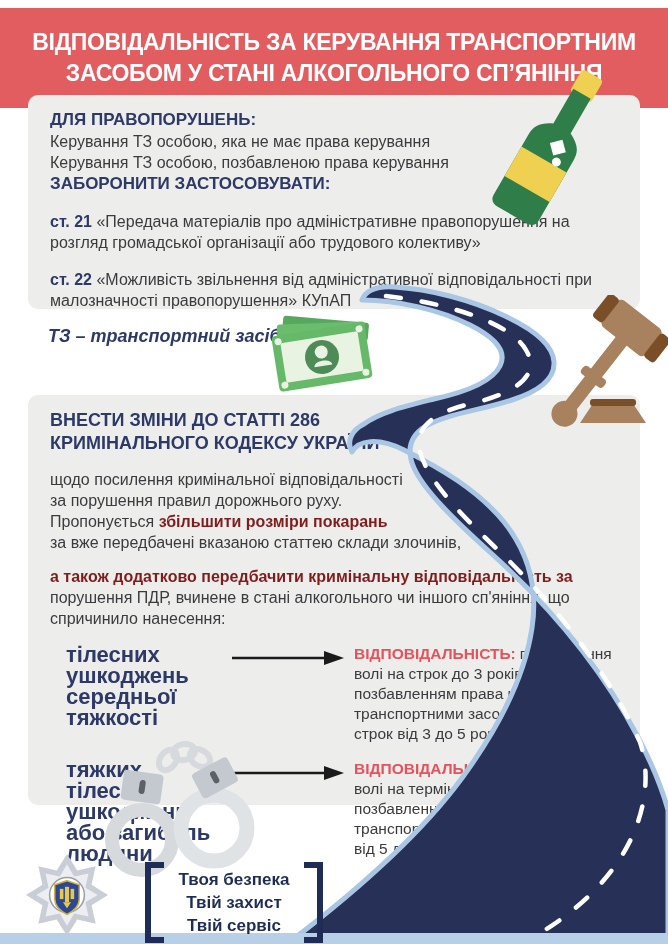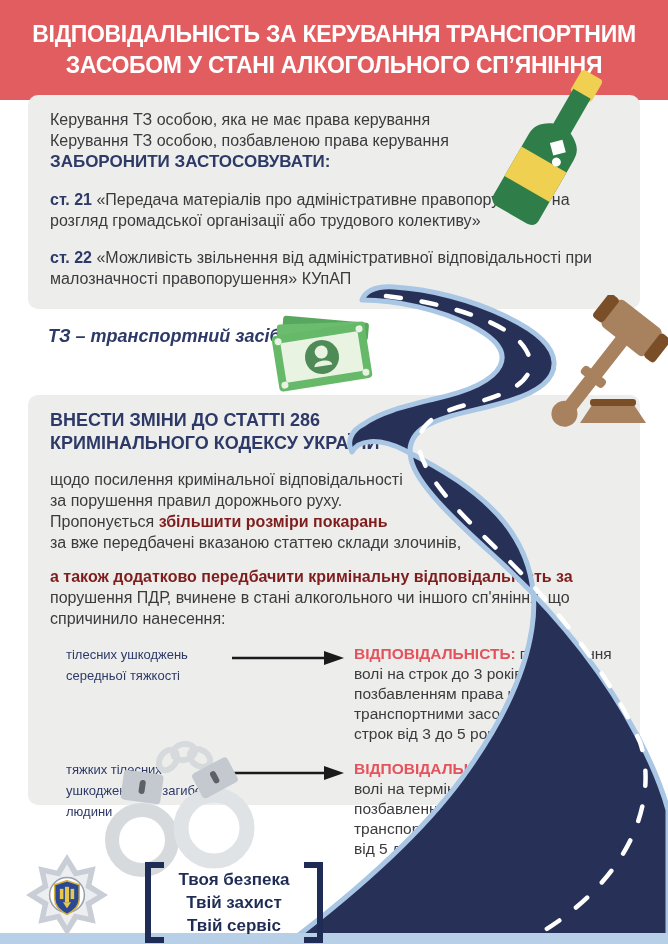--- a/index.html
+++ b/index.html
@@ -1,19 +1,19 @@
 <!DOCTYPE html>
 <html><head>
 <meta charset="utf-8">
 <style>
   html,body{margin:0;padding:0;background:#fff;}
   #poster{position:relative;width:668px;height:944px;overflow:hidden;background:#ffffff;
           font-family:"Liberation Sans","DejaVu Sans",sans-serif;}
   
-  .hdr{position:absolute;left:0;top:0;width:668px;height:100px;background:#e25d60;z-index:1;
+  .hdr{position:absolute;left:0;top:8px;width:668px;height:100px;background:#e25d60;z-index:1;
        display:flex;flex-direction:column;justify-content:center;align-items:center;}
   .hdr div{color:#ffffff;font-weight:bold;font-size:23px;line-height:31px;letter-spacing:-0.3px;white-space:nowrap;}
   
   .card{position:absolute;left:28px;width:612px;background:#ededec;border-radius:10px;z-index:1;
         box-sizing:border-box;padding:14px 22px;}
   #card1{top:95px;height:214px;}
   #card2{top:395px;height:410px;}
   .navy{color:#2d3a67;font-weight:bold;}
   .t17{font-size:17px;line-height:22px;}
   .body-line{color:#3b3b3d;font-size:16px;line-height:21px;}
@@ -22,21 +22,21 @@
   .note{position:absolute;left:48px;top:326px;z-index:3;color:#2d3a67;font-style:italic;
         font-weight:600;font-size:18px;}
   #card2 .ttl{color:#2d3a67;font-weight:bold;font-size:18px;line-height:23px;}
   .p-block{margin-top:14px;}
   .mix{color:#3b3b3d;font-size:16px;line-height:21px;}
   .mix .bd{color:#7f1d1d;font-weight:bold;}
   .p2{margin-top:13px;width:552px;}
   
   .rows{margin-top:14px;}
   .resp-row{display:flex;align-items:flex-start;margin-left:16px;margin-top:15px;}
-  .resp-row .lbl{width:162px;color:#2d3a67;font-weight:normal;font-size:13px;line-height:21px;}
+  .resp-row .lbl{width:162px;color:#2d3a67;font-weight:bold;font-size:22px;line-height:21px;}
   .resp-row .arrow{flex:none;margin:6px 10px 0 4px;}
   .resp-row .resp{width:240px;font-size:15.5px;line-height:20px;color:#3b3b3d;}
   .resp .red{color:#e4525c;font-weight:bold;margin-right:4px;}
   
   .slogan-wrap{position:absolute;left:116px;top:862px;display:flex;align-items:stretch;z-index:3;margin-left:29px;}
   .br{width:13px;border:6px solid #1f2d56;}
   .br.l{border-right:none;}
   .br.r{border-left:none;}
   .slogan{width:132px;text-align:center;padding:6px 4px;color:#1f2d56;font-weight:bold;
           font-size:17px;line-height:23px;}
@@ -48,20 +48,21 @@
 <body>
 
 <div id="poster">
 
   <div class="hdr">
     <div>ВІДПОВІДАЛЬНІСТЬ ЗА КЕРУВАННЯ ТРАНСПОРТНИМ</div>
     <div>ЗАСОБОМ У СТАНІ АЛКОГОЛЬНОГО СП’ЯНІННЯ</div>
   </div>
 
   <div class="card" id="card1">
+    <div class="navy t17">ДЛЯ ПРАВОПОРУШЕНЬ:</div>
     <div class="body-line">Керування ТЗ особою, яка не має права керування</div>
     <div class="body-line">Керування ТЗ особою, позбавленою права керування</div>
     <div class="navy t17">ЗАБОРОНИТИ ЗАСТОСОВУВАТИ:</div>
     <div class="art"><b>ст. 21</b> <span>«Передача матеріалів про адміністративне правопорушення на розгляд громадської організації або трудового колективу»</span></div>
     <div class="art"><b>ст. 22</b> <span>«Можливість звільнення від адміністративної відповідальності при малозначності правопорушення» КУпАП</span></div>
   </div>
 
   <div class="note">ТЗ – транспортний засіб</div>
 
   <div class="card" id="card2">

